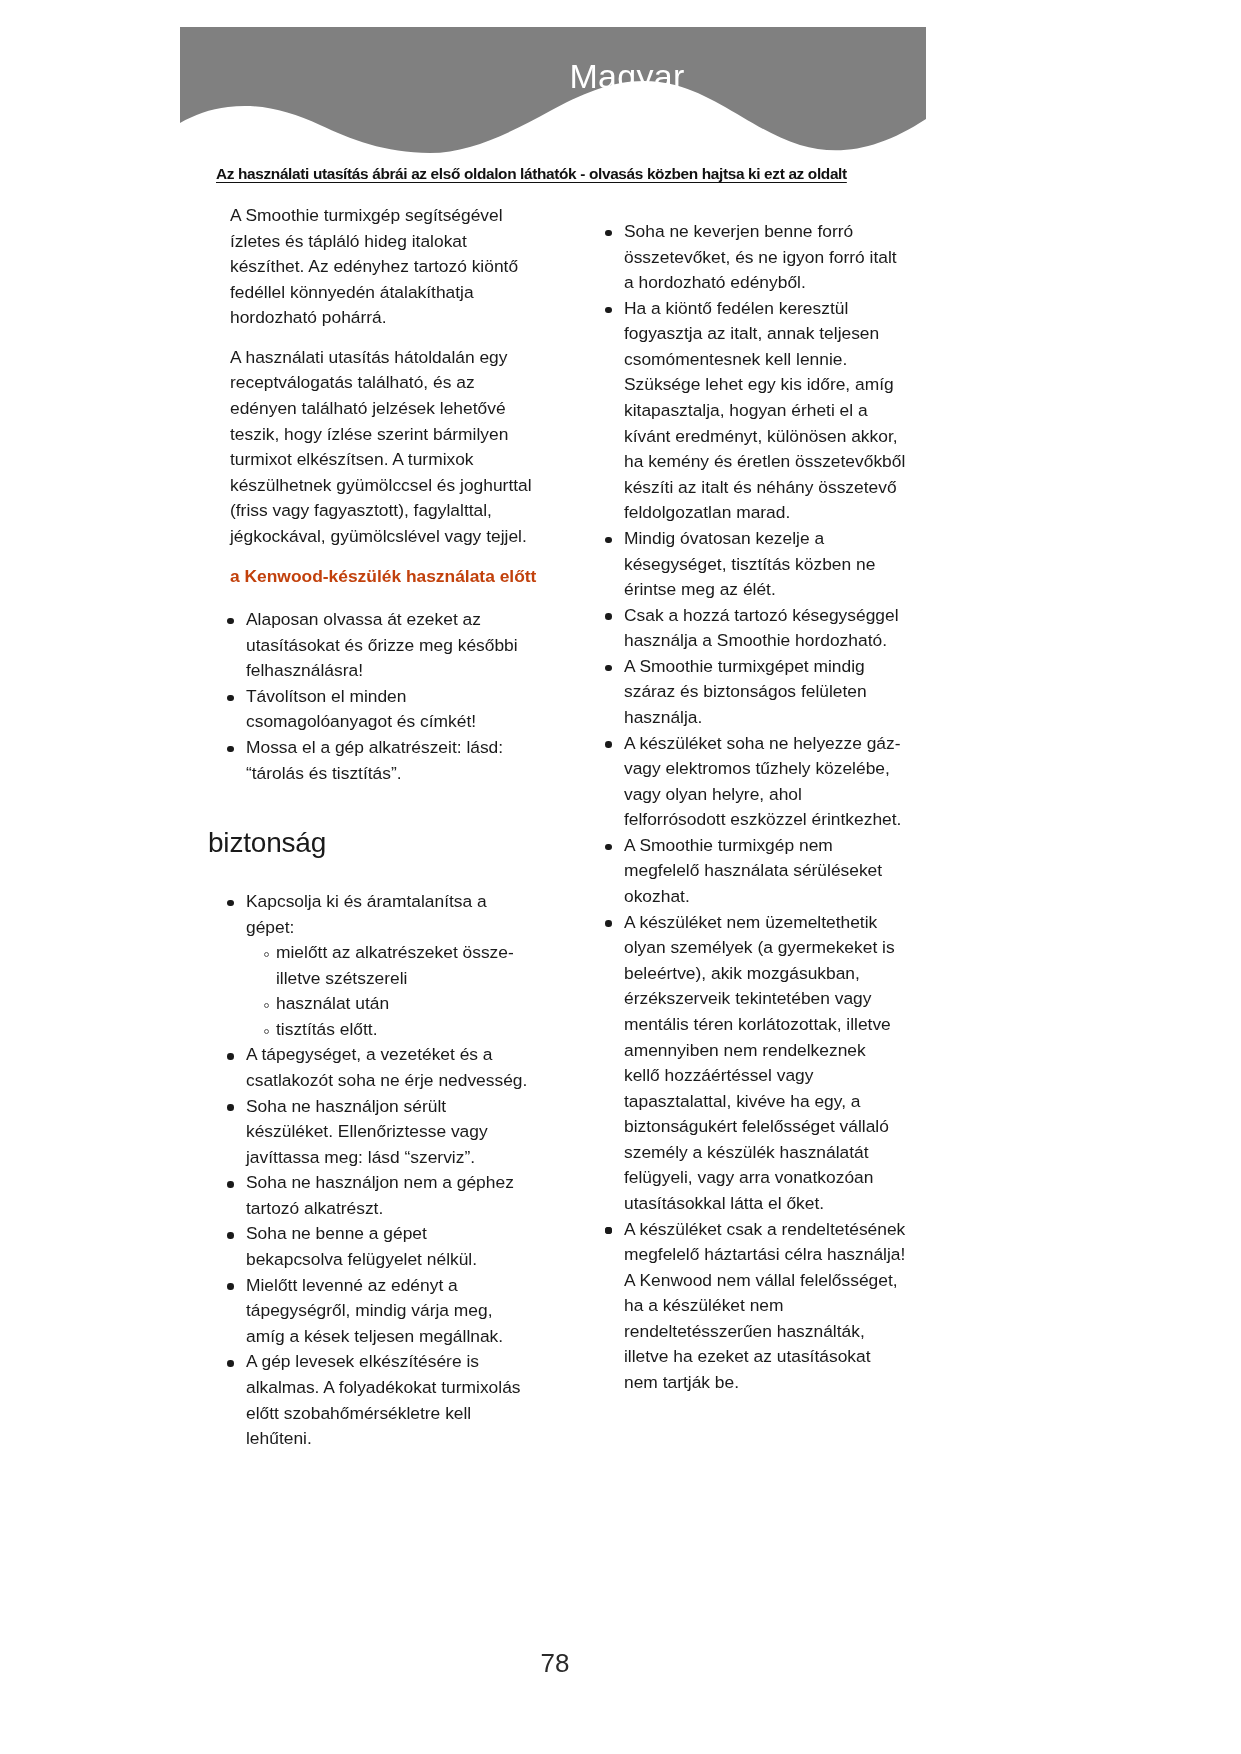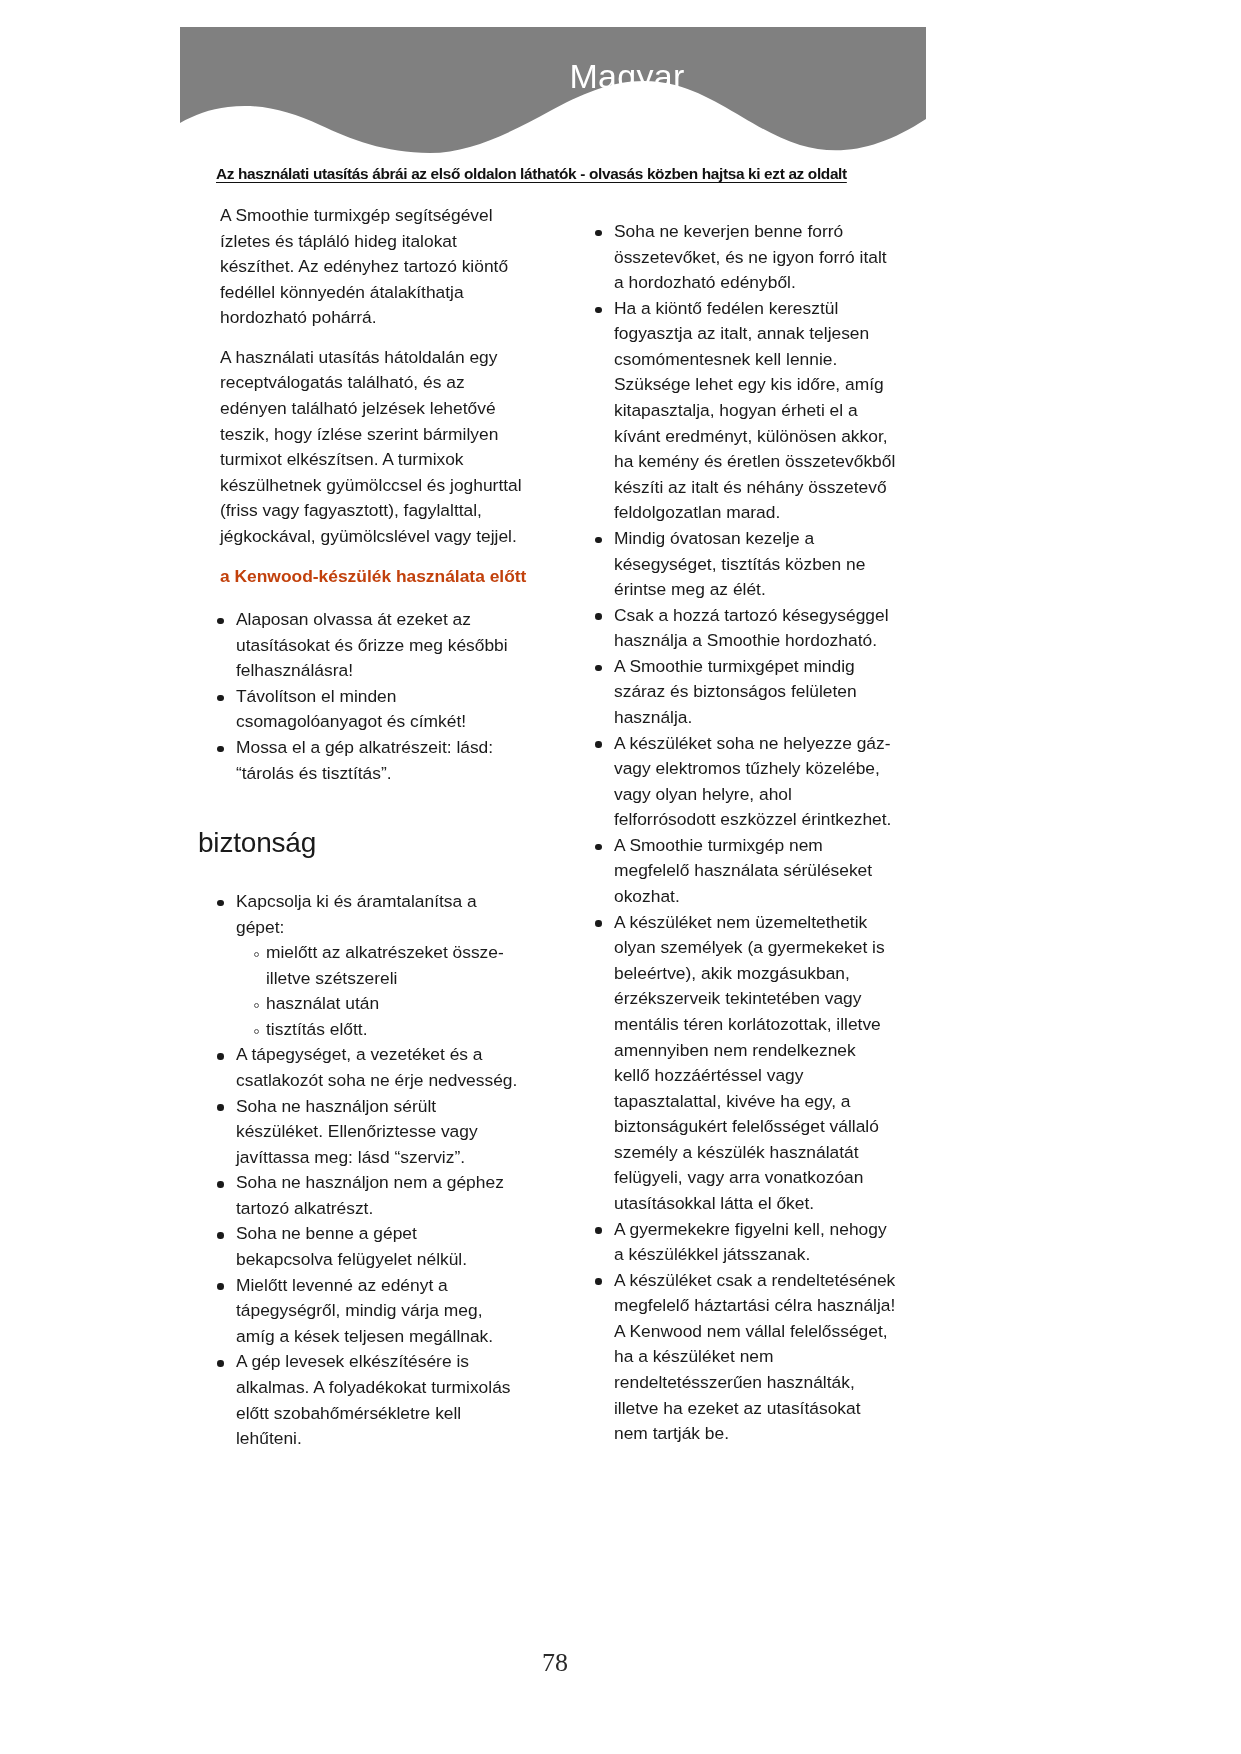--- a/index.html
+++ b/index.html
@@ -55,21 +55,21 @@
     letter-spacing: -0.35px;
     text-decoration: underline;
     text-underline-offset: 3px;
     color: #111;
     white-space: nowrap;
   }
 
   
   .columns {
     position: absolute;
-    left: 198px;
+    left: 208px;
     top: 203px;
     width: 714px;
     display: flex;
     gap: 42px;
   }
   .col {
     width: 336px;
   }
 
   p.para {
@@ -148,21 +148,21 @@
 
   
   .page-number {
     position: absolute;
     left: 0;
     top: 1648px;
     width: 1110px;
     text-align: center;
     font-size: 26px;
     color: #2a2a2a;
-    font-family: Liberation Serif, serif;
+    font-family: Liberation Sans, sans-serif;
   }
 </style>
 </head>
 <body>
 
 <div class="header-banner">
   <svg viewBox="0 0 746 128" preserveAspectRatio="none">
     <path d="M0,0 L746,0 L746,92 C700,122 660,130 620,118 C575,104 540,70 495,58 C450,46 410,62 370,84 C330,106 290,126 250,126 C205,126 170,112 140,98 C110,84 80,76 48,80 C30,82 14,88 0,96 Z" fill="#808080"></path>
   </svg>
 </div>
@@ -272,21 +272,20 @@
       <li>
         <span class="dot"></span>
         <span>A Smoothie turmixgép nem megfelelő használata sérüléseket okozhat.</span>
       </li>
       <li>
         <span class="dot"></span>
         <span>A készüléket nem üzemeltethetik olyan személyek (a gyermekeket is beleértve), akik mozgásukban, érzékszerveik tekintetében vagy mentális téren korlátozottak, illetve amennyiben nem rendelkeznek kellő hozzáértéssel vagy tapasztalattal, kivéve ha egy, a biztonságukért felelősséget vállaló személy a készülék használatát felügyeli, vagy arra vonatkozóan utasításokkal látta el őket.</span>
       </li>
       <li>
         <span class="dot"></span>
-        <span>A gyermekekre figyelni kell, nehogy a készülékkel játsszanak.</span>
       </li>
       <li>
         <span class="dot"></span>
         <span>A készüléket csak a rendeltetésének megfelelő háztartási célra használja! A Kenwood nem vállal felelősséget, ha a készüléket nem rendeltetésszerűen használták, illetve ha ezeket az utasításokat nem tartják be.</span>
       </li>
     </ul>
   </div>
 
 </div>
 

